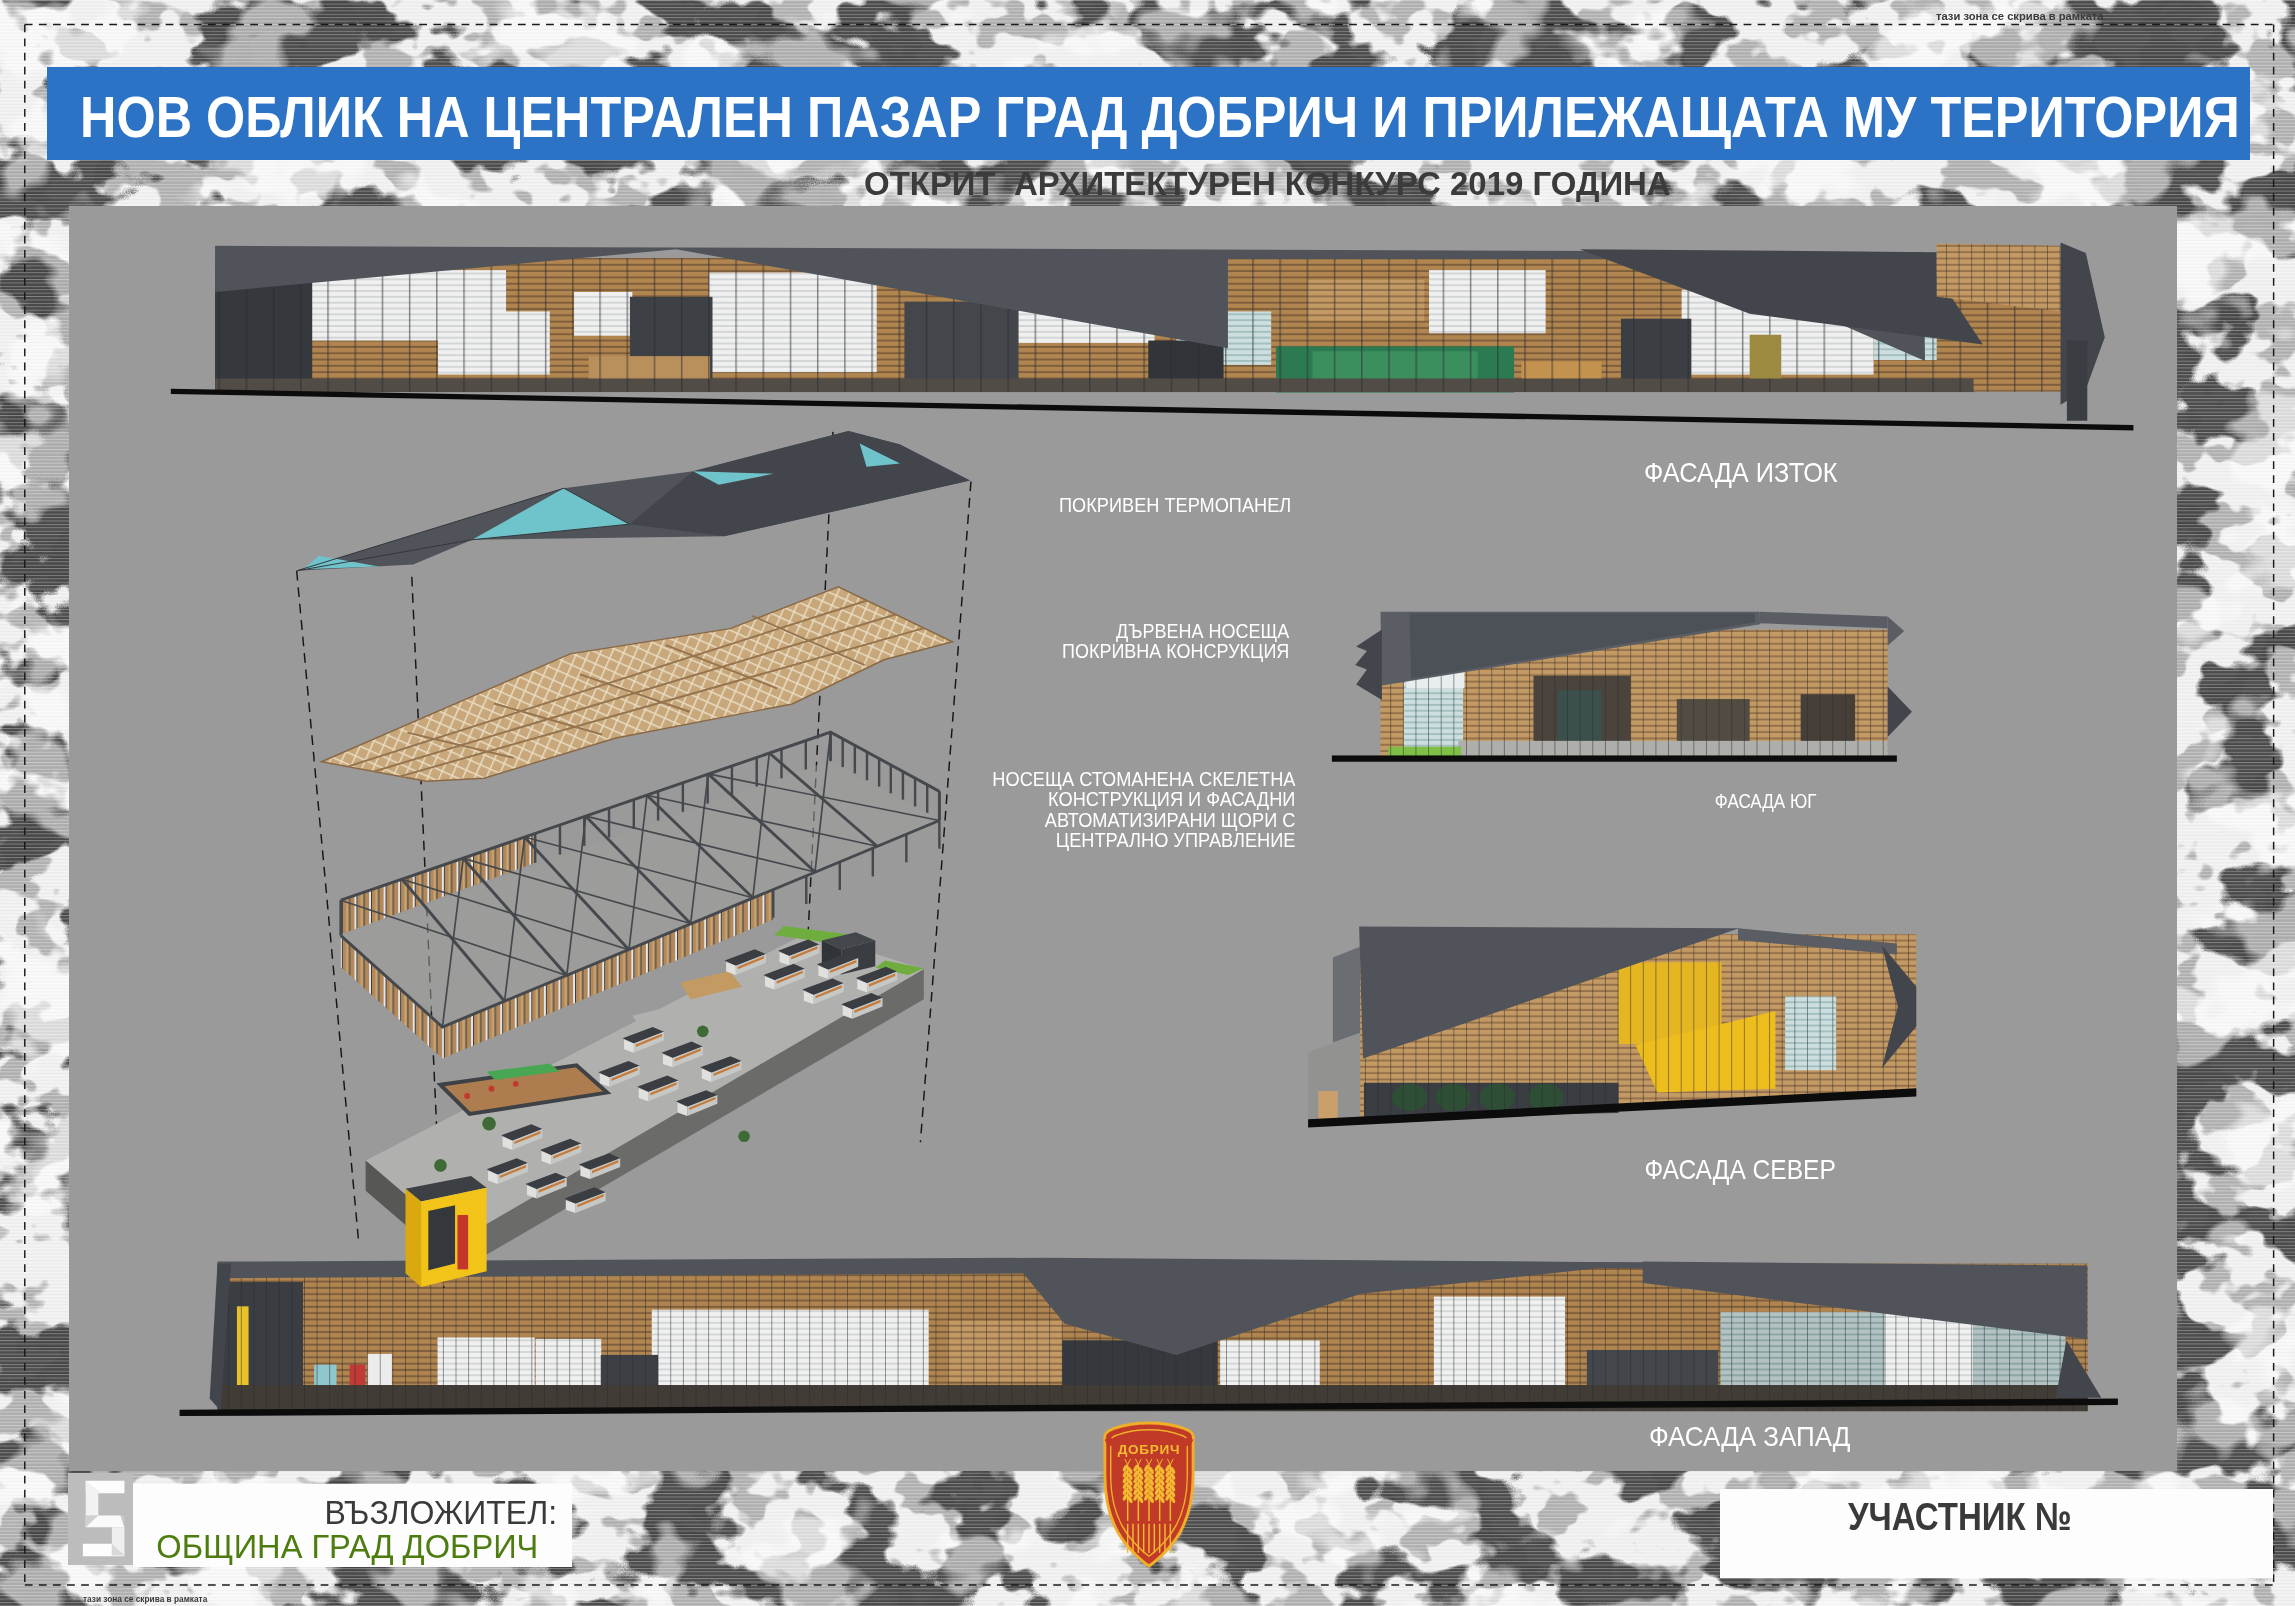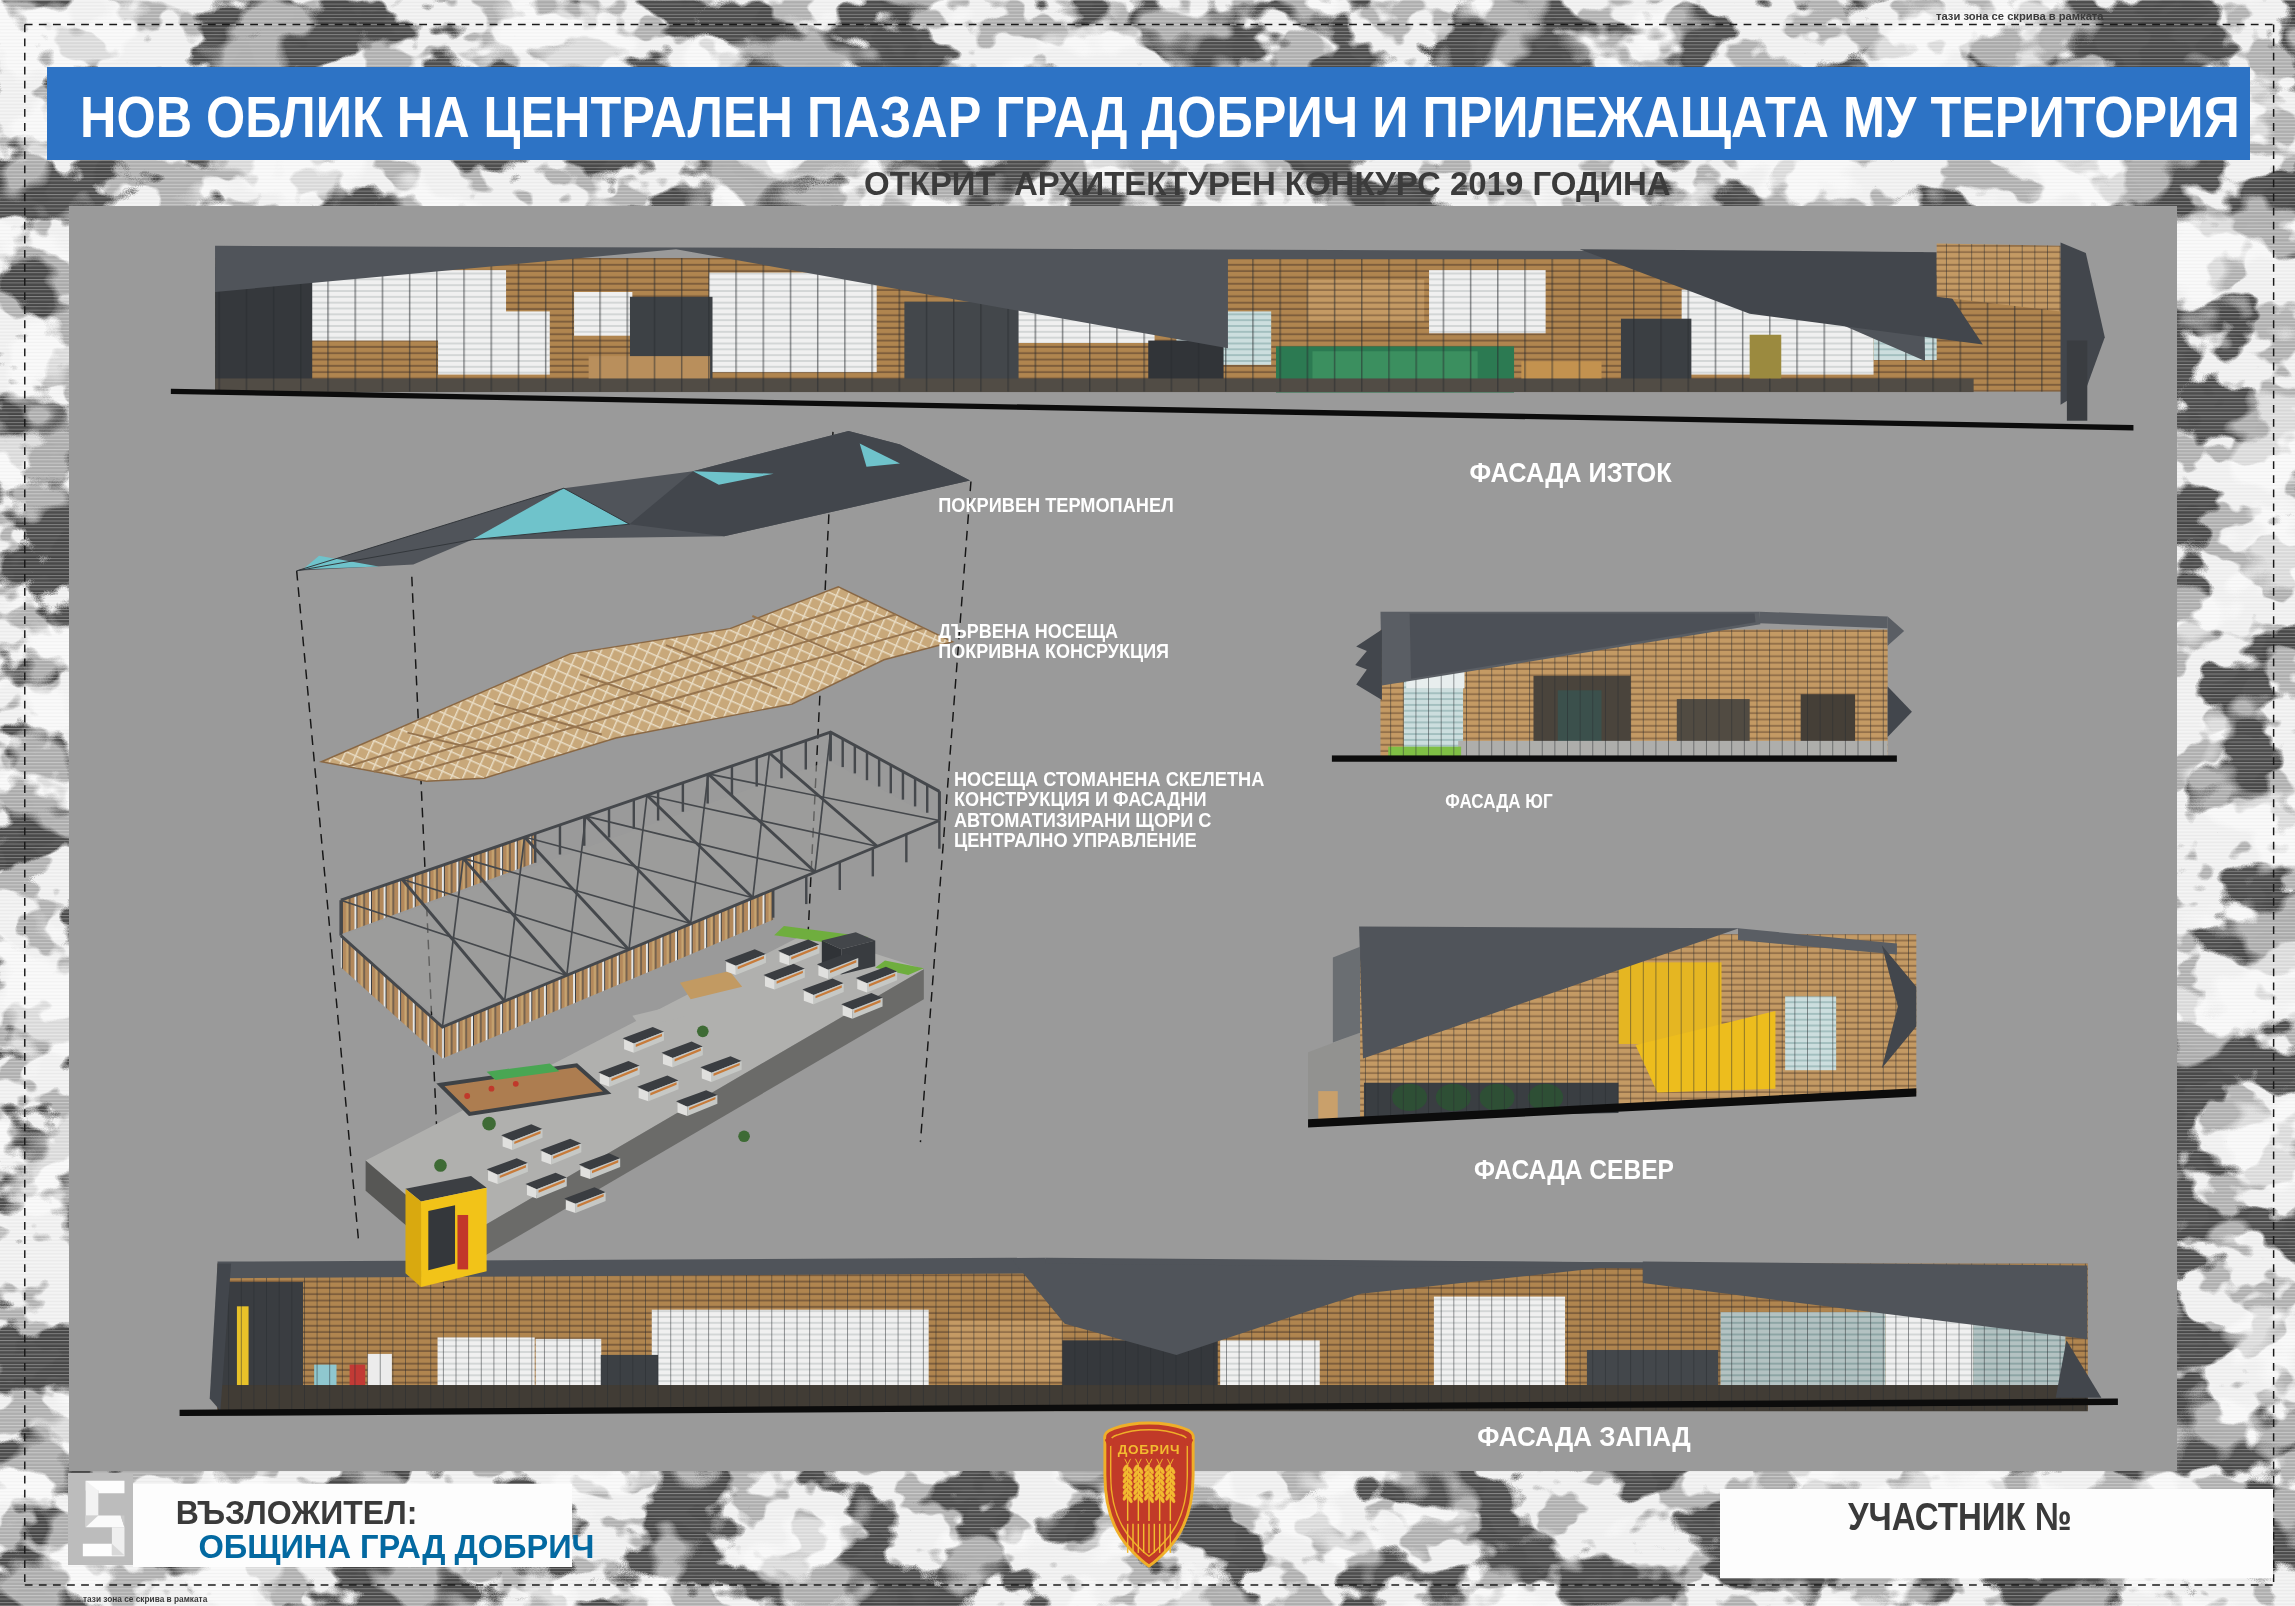--- a/index.html
+++ b/index.html
@@ -1,19 +1,19 @@
 <!DOCTYPE html>
 <html style="font-size:7.8px"><head><meta charset="utf-8">
 <style>
 html,body{margin:0;padding:0;background:#fff;}
 #page{position:relative;width:2295px;height:1607px;overflow:hidden;font-family:"Liberation Sans",sans-serif;background:#ececec;}
 .abs{position:absolute;}
 .sq{display:inline-block;transform-origin:center;}
 .sql{position:absolute;white-space:nowrap;line-height:1;transform-origin:0 0;color:#fff;font-weight:bold;}
-.tc{position:absolute;width:389px;text-align:left;color:#fff;font-weight:bold;white-space:nowrap;}
+.tc{position:absolute;width:389px;text-align:right;color:#fff;font-weight:normal;white-space:nowrap;}
 </style></head>
 <body>
 <div id="page">
 
 <svg class="abs" style="left:0;top:0" width="2295" height="1607" viewBox="0 0 4724 3307">
  <defs>
   <filter id="blobA" x="0" y="0" width="100%" height="100%" color-interpolation-filters="sRGB">
     <feTurbulence type="fractalNoise" baseFrequency="0.0046 0.0066" numOctaves="4" seed="17" result="t"></feTurbulence>
     <feColorMatrix in="t" type="matrix" values="0 0 0 0 0  0 0 0 0 0  0 0 0 0 0  0 0 20 0 -10.3"></feColorMatrix>
     <feComposite in="SourceGraphic" operator="in"></feComposite>
@@ -449,21 +449,21 @@
    <polygon points="90,112 116,112 116,170 90,170" fill="#efefef"></polygon>
    <polygon points="30,146 90,146 90,170 116,170 116,172 30,172" fill="#fdfdfd"></polygon>
    <polygon points="36,88 62,88 36,112" fill="#d0d0d0"></polygon>
    <polygon points="90,146 116,170 90,170" fill="#d8d8d8"></polygon>
    <polygon points="108,88 116,112 116,88" fill="#c8c8c8"></polygon>
   </g>
 </svg>
 
 <div class="abs" style="left:133px;top:1484px;width:439px;height:83px;background:#fdfdfd;"></div>
 <div class="tc" style="left:172px;top:1496px;font-size:33px;line-height:33px;color:#3a3a3a;"><span class="sq" style="transform:scaleX(0.9708);">ВЪЗЛОЖИТЕЛ:</span></div>
-<div class="tc" style="left:152px;top:1530px;font-size:33px;line-height:33px;color:#0369a1;margin-left:44px;"><span class="sq" style="transform:scaleX(0.9879);">ОБЩИНА ГРАД ДОБРИЧ</span></div>
+<div class="tc" style="left:152px;top:1530px;font-size:33px;line-height:33px;color:#4d7c0f;"><span class="sq" style="transform:scaleX(0.9879);">ОБЩИНА ГРАД ДОБРИЧ</span></div>
 
 <div class="abs" style="left:1720px;top:1489px;width:553px;height:89px;background:#fdfdfd;"></div>
 <span id="uch" class="sql" style="transform:scaleX(0.8469);left:1848px;top:1497px;font-size:39px;color:#3a3a3a;">УЧАСТНИК №</span>
 
 <svg id="crest" class="abs" style="left:1101px;top:1418px" width="96" height="150" viewBox="0 0 198 309">
 <path d="M99,10 C72,10 46,14 25,22 C10,27 6,34 8,45 L8,118 C8,190 31,240 62,272 C77,288 90,299 99,305 C108,299 121,288 136,272 C167,240 190,190 190,118 L190,45 C192,34 188,27 173,22 C152,14 126,10 99,10 Z" fill="#c13a28" stroke="#efaf28" stroke-width="6"></path>
 <path d="M99,24 C75,24 52,28 33,35 C21,39 18,44 20,53 L20,118 C20,183 41,228 69,257 C81,270 91,279 99,285 C107,279 117,270 129,257 C157,228 178,183 178,118 L178,53 C180,44 177,39 165,35 C146,28 123,24 99,24 Z" fill="none" stroke="#efaf28" stroke-width="3"></path>
 <path d="M8,45 C14,38 24,39 26,46 C28,54 22,59 14,57 Z" fill="#c13a28"></path>
 <path d="M190,45 C184,38 174,39 172,46 C170,54 176,59 184,57 Z" fill="#c13a28"></path>
 <text x="99" y="74" text-anchor="middle" fill="#f2bb30" font-size="28" font-weight="bold" font-family="Liberation Sans,sans-serif" letter-spacing="1.5">ДОБРИЧ</text>

